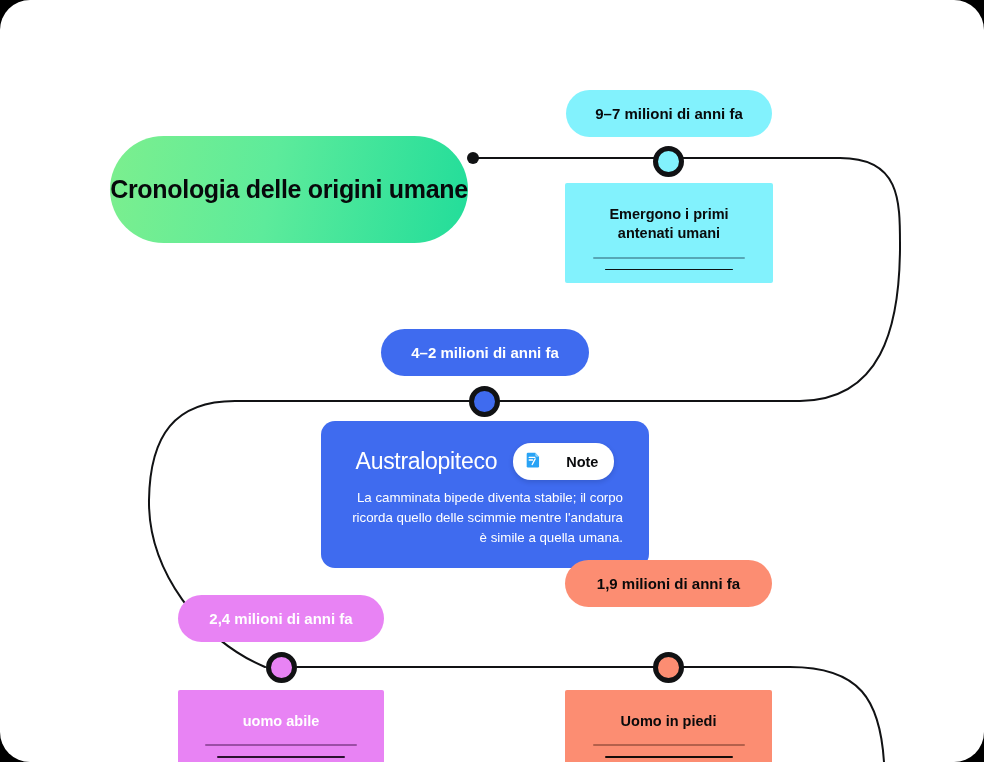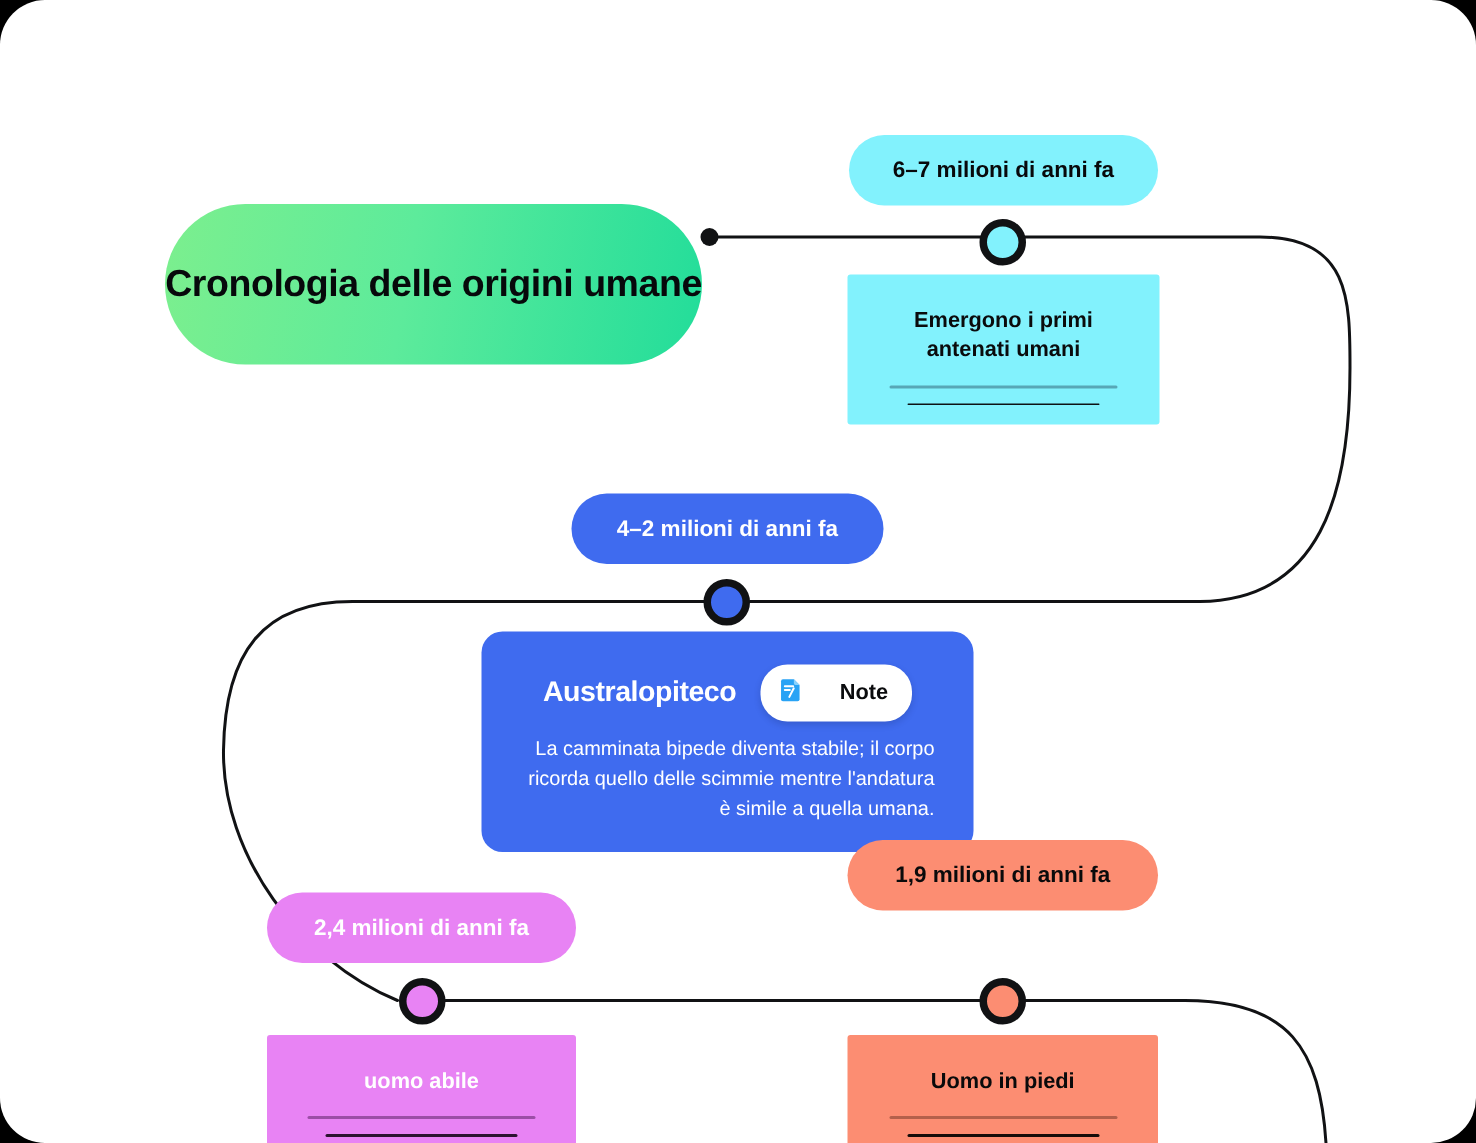--- a/index.html
+++ b/index.html
@@ -136,22 +136,22 @@
     padding: 22px 26px 0 26px;
   }
   .blue-head {
     display: flex;
     align-items: center;
     justify-content: center;
     gap: 16px;
     margin-bottom: 8px;
   }
   .blue-title {
-    font-size: 19px;
-    font-weight: 700;
+    font-size: 23px;
+    font-weight: 400;
     color: #ffffff;
     letter-spacing: -0.3px;
     white-space: nowrap;
   }
   .note-badge {
     display: inline-flex;
     align-items: center;
     gap: 23px;
     background: #ffffff;
     border-radius: 18px;
@@ -218,21 +218,21 @@
     <span class="root-label">Cronologia delle origini umane</span>
   </div>
   <div class="anchor-dot"></div>
 
   <div class="marker marker-1"></div>
   <div class="marker marker-2"></div>
   <div class="marker marker-3"></div>
   <div class="marker marker-4"></div>
 
   <div class="date-pill pill-1">
-    <span>6–7 milioni di anni fa</span>
+    <span>9–7 milioni di anni fa</span>
   </div>
   <div class="card card-simple card-cyan">
     <div class="card-title">Emergono i primi
 antenati umani</div>
     <div class="rule rule-a"></div>
     <div class="rule rule-b"></div>
   </div>
 
   <div class="date-pill pill-2">
     <span>4–2 milioni di anni fa</span>

